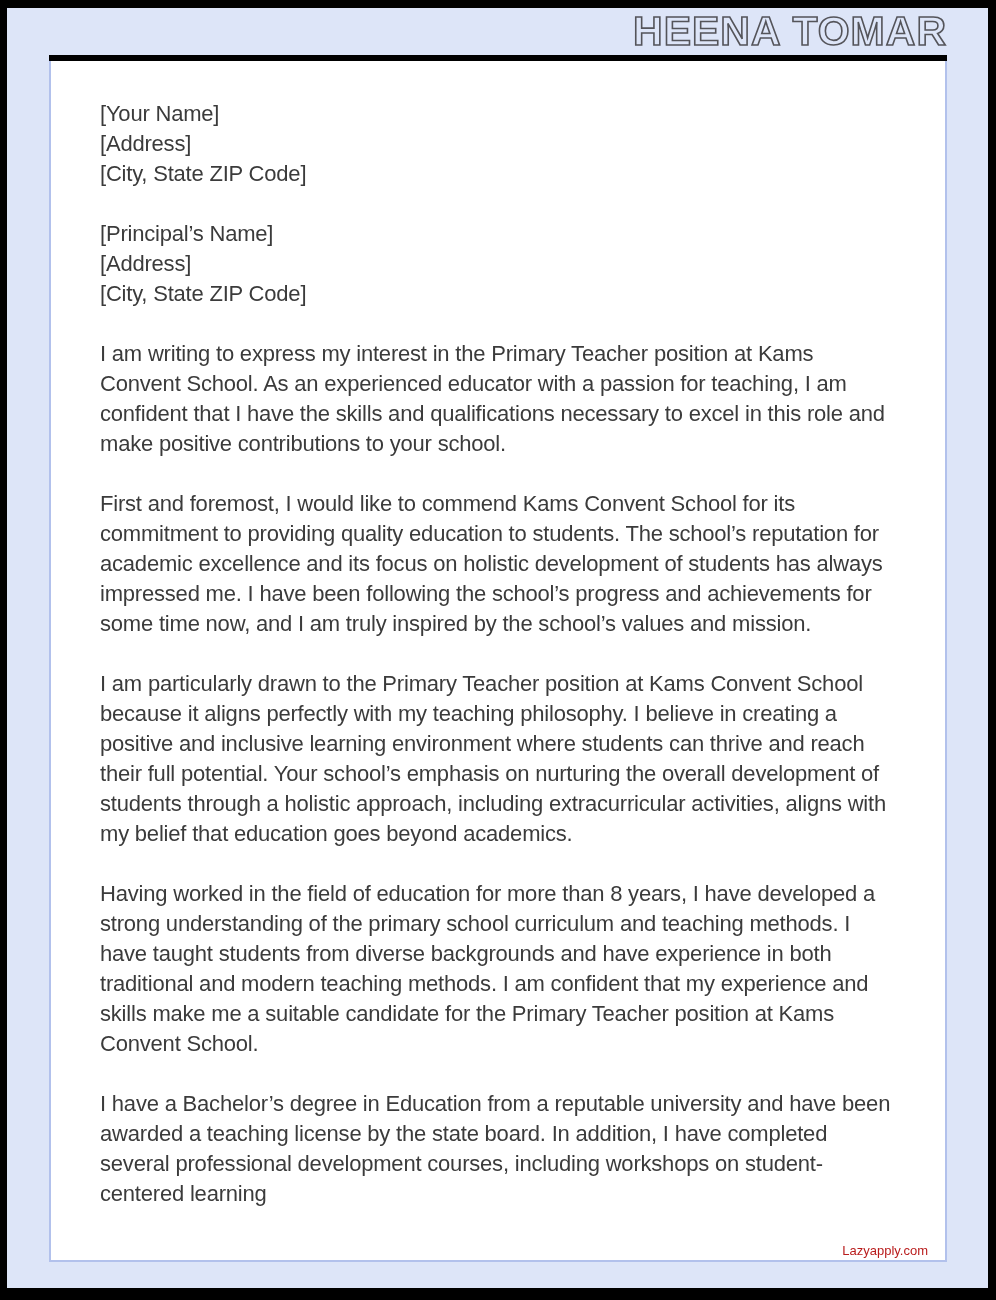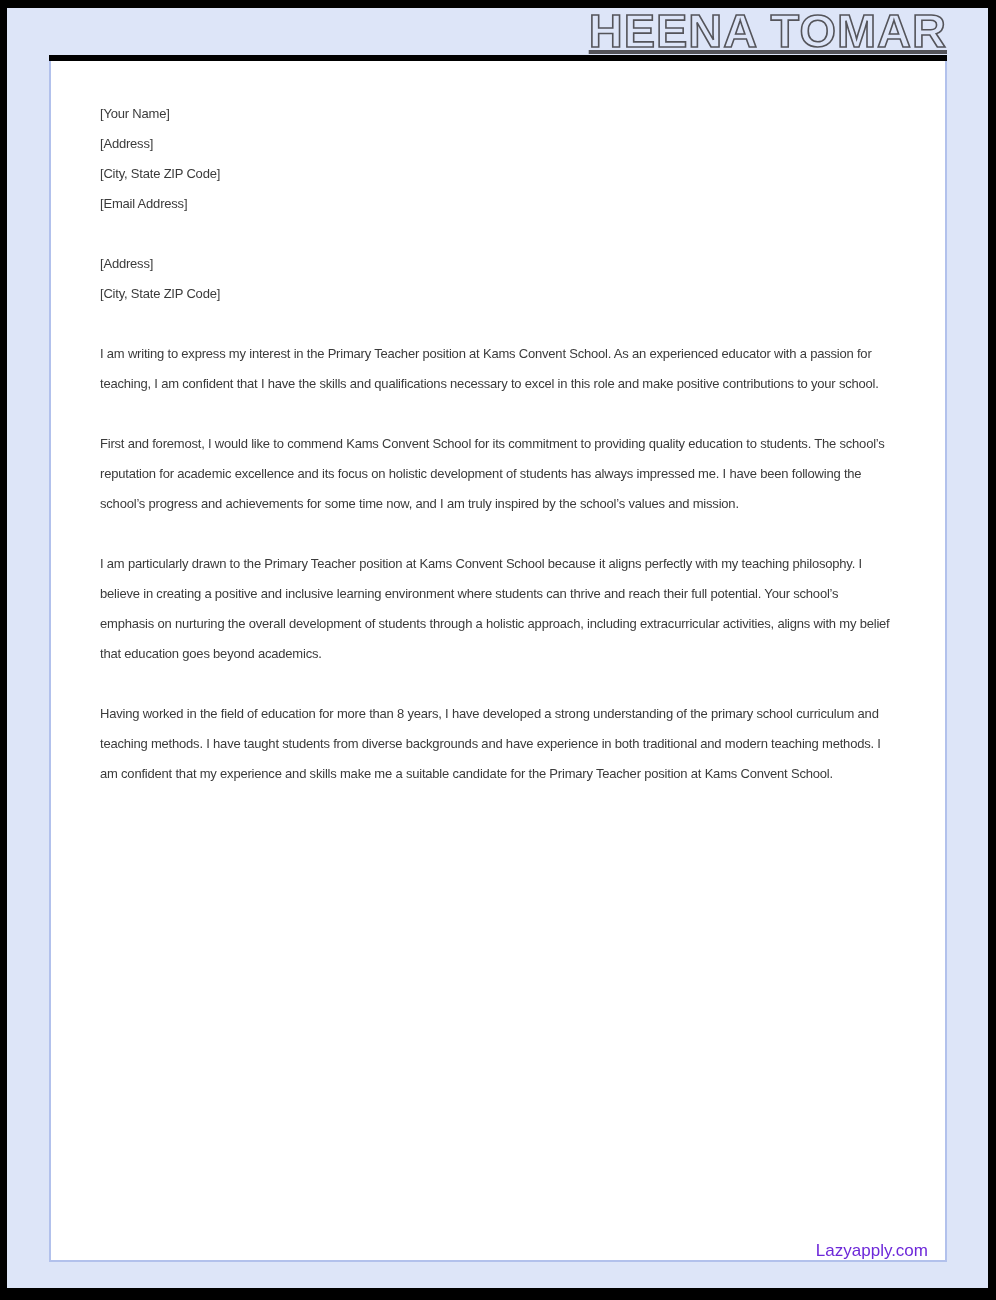--- a/index.html
+++ b/index.html
@@ -9,45 +9,44 @@
     font-family:"Liberation Sans", sans-serif;
   }
   .bar { position:absolute; background:#000; z-index:5; }
   .bar-top    { left:0; top:0; width:996px; height:8px; }
   .bar-left   { left:0; top:0; width:7px;  height:1300px; }
   .bar-right  { left:988px; top:0; width:8px; height:1300px; }
   .bar-bottom { left:0; top:1288px; width:996px; height:12px; }
 
   .brand {
     position:absolute; top:9px; right:49px; z-index:2;
-    font-size:47px; font-weight:700; letter-spacing:1px; line-height:44px;
+    font-size:41px; font-weight:700; letter-spacing:1px; line-height:44px;
     color:transparent; -webkit-text-stroke:1.6px #54545a;
     white-space:nowrap;
-    text-decoration:underline;
   }
   .rule {
     position:absolute; left:49px; top:55px; width:898px; height:6px;
     background:#000; z-index:3;
   }
   .paper {
     position:absolute; left:49px; top:61px; width:898px; height:1201px;
     background:#ffffff; box-sizing:border-box;
     border:2px solid #b2c1ec; border-top:none;
     z-index:1;
   }
   .paper-content {
     padding:38px 54px 0 49px;
-    color:#3b3b3b; font-size:13px; line-height:30px; letter-spacing:-0.2px;
+    color:#3b3b3b; font-size:22px; line-height:30px; letter-spacing:-0.2px;
   }
   .block { margin:0; }
   .block + .block, .salutation, .para { margin-top:30px; }
   .line { white-space:nowrap; }
   .watermark {
     position:absolute; right:17px; bottom:1px;
-    font-size:17px; line-height:16px; color:#6d28d9; letter-spacing:0;
+    font-size:13px; line-height:16px; color:#b91c1c; letter-spacing:0;
     background:transparent; white-space:nowrap;margin-top:48px;
   }
 </style>
 </head>
 <body>
 
 <div class="screen">
 
   <div class="bar bar-top"></div>
   <div class="bar bar-left"></div>
@@ -58,34 +57,35 @@
 
   <div class="rule"></div>
 
   <div class="paper">
     <div class="paper-content">
 
       <div class="block">
           <div class="line">[Your Name]</div>
           <div class="line">[Address]</div>
           <div class="line">[City, State ZIP Code]</div>
-          <div class="line">[Email Address]</div>
         </div>
 
       <div class="block">
+          <div class="line">[Principal’s Name]</div>
           <div class="line">[Address]</div>
           <div class="line">[City, State ZIP Code]</div>
         </div>
 
 
       <div>
           <div class="para">I am writing to express my interest in the Primary Teacher position at Kams Convent School. As an experienced educator with a passion for teaching, I am confident that I have the skills and qualifications necessary to excel in this role and make positive contributions to your school.</div>
           <div class="para">First and foremost, I would like to commend Kams Convent School for its commitment to providing quality education to students. The school’s reputation for academic excellence and its focus on holistic development of students has always impressed me. I have been following the school’s progress and achievements for some time now, and I am truly inspired by the school’s values and mission.</div>
           <div class="para">I am particularly drawn to the Primary Teacher position at Kams Convent School because it aligns perfectly with my teaching philosophy. I believe in creating a positive and inclusive learning environment where students can thrive and reach their full potential. Your school’s emphasis on nurturing the overall development of students through a holistic approach, including extracurricular activities, aligns with my belief that education goes beyond academics.</div>
           <div class="para">Having worked in the field of education for more than 8 years, I have developed a strong understanding of the primary school curriculum and teaching methods. I have taught students from diverse backgrounds and have experience in both traditional and modern teaching methods. I am confident that my experience and skills make me a suitable candidate for the Primary Teacher position at Kams Convent School.</div>
+          <div class="para">I have a Bachelor’s degree in Education from a reputable university and have been awarded a teaching license by the state board. In addition, I have completed several professional development courses, including workshops on student-centered learning</div>
         </div>
 
     </div>
 
     <div class="watermark">Lazyapply.com</div>
   </div>
 
 </div>
 
 </body></html>

